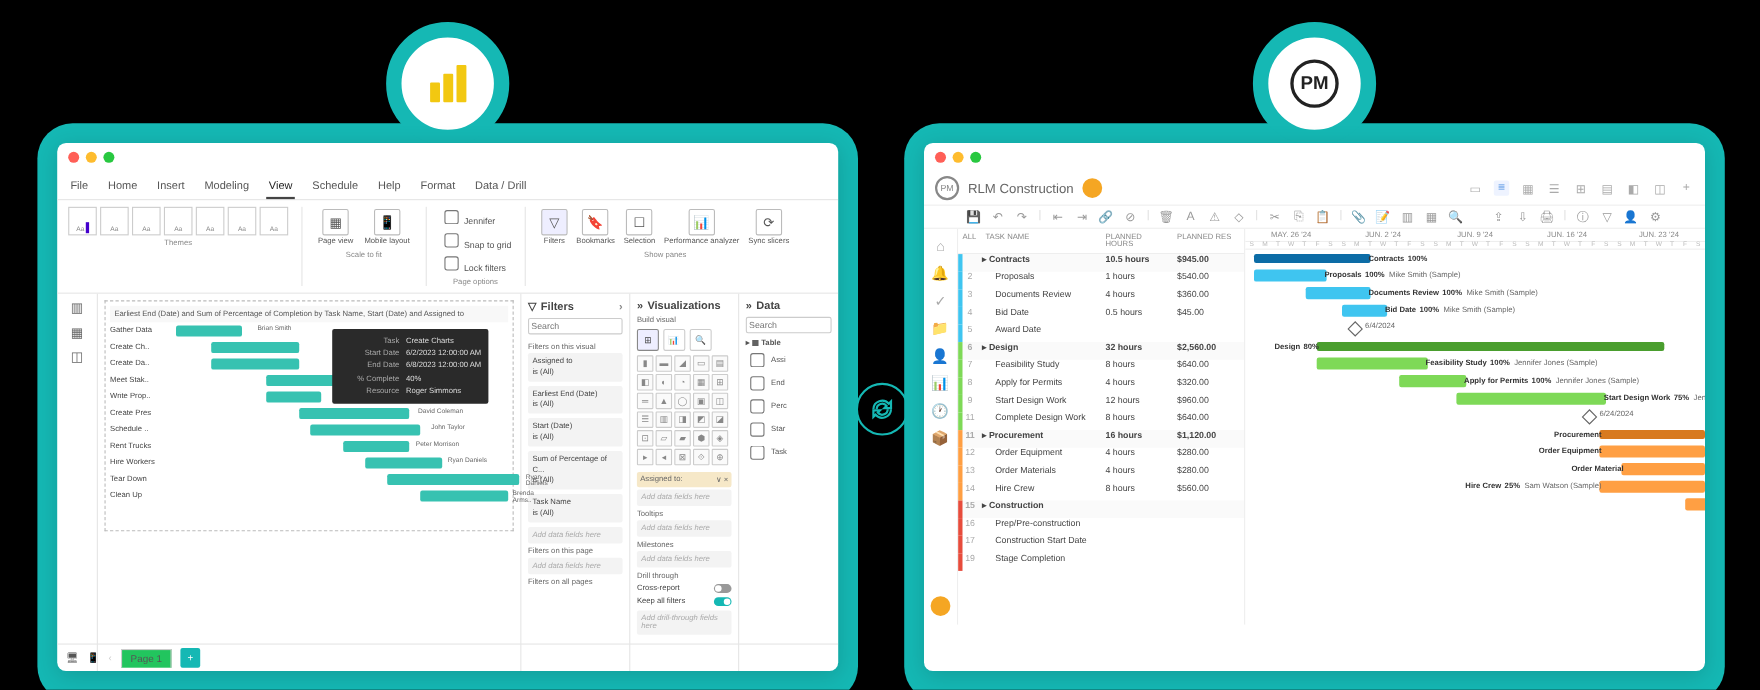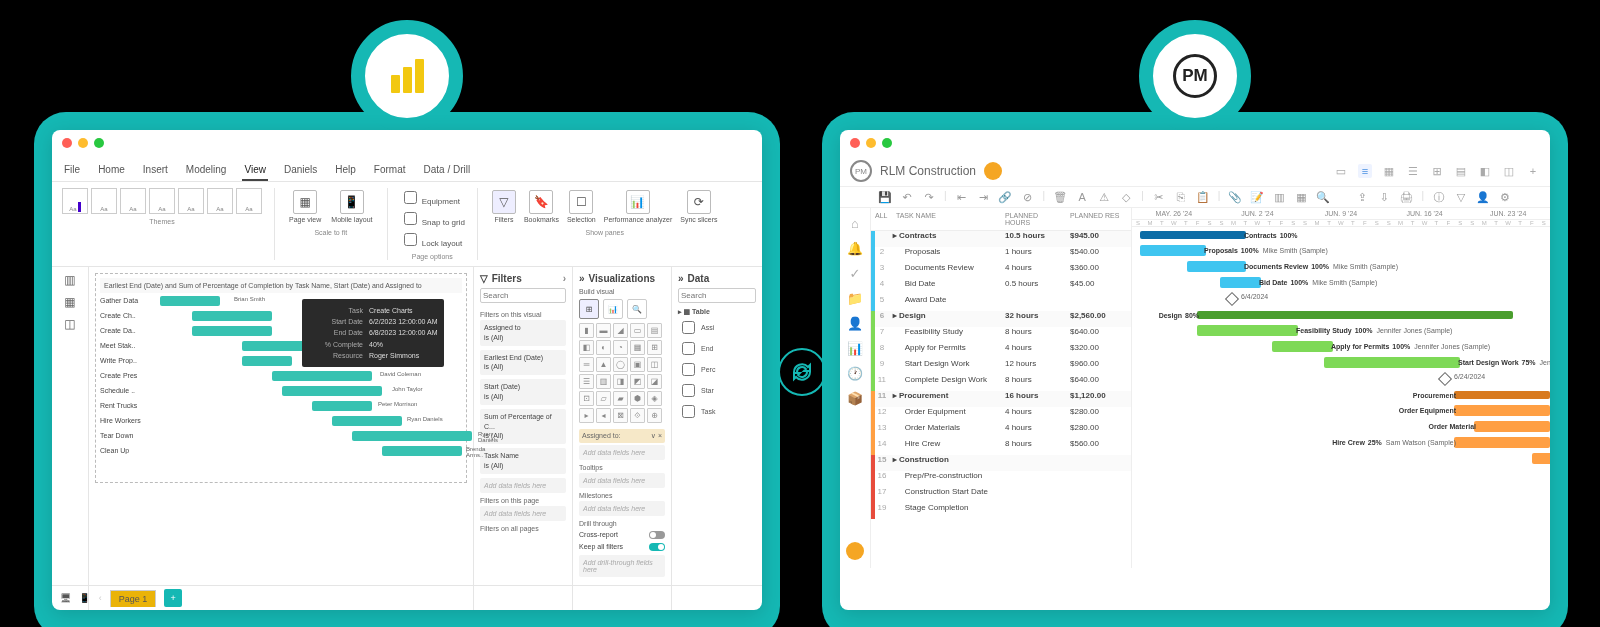--- a/index.html
+++ b/index.html
@@ -46,21 +46,21 @@
 .pane{border-left:1px solid #e5e5e5;padding:6px;font-size:8px;color:#444}
 .pane-title{display:flex;align-items:center;gap:4px;font-size:10px;font-weight:600;margin-bottom:4px}
 .filters-pane{width:86px}
 .viz-pane{width:86px}
 .data-pane{width:78px}
 .srch{width:100%;border:1px solid #ccc;border-radius:2px;padding:2px;font-size:8px;margin-bottom:4px;box-sizing:border-box}
 .sect{font-size:7px;color:#666;margin:4px 0 2px}
 .fbox{background:#f3f3f3;border-radius:2px;padding:3px 4px;margin-bottom:4px;font-size:7px;line-height:1.4}
 .well{background:#f3f3f3;color:#aaa;font-size:7px;padding:4px;border-radius:2px;margin-top:2px;font-style:italic}
 .pbi-footer{position:absolute;bottom:0;left:0;right:0;height:24px;border-top:1px solid #e5e5e5;display:flex;align-items:center;padding:0 8px;gap:8px;font-size:9px;color:#555}
-.page-tab{padding:3px 8px;background:#eab308;border:1px solid #ccc;border-bottom:none}
+.page-tab{padding:3px 8px;background:#22c55e;border:1px solid #ccc;border-bottom:none}
 .plus-tab{width:18px;height:18px;background:#15b8b4;color:#fff;display:flex;align-items:center;justify-content:center;border-radius:2px}
 .viz-grid{display:flex;flex-wrap:wrap;gap:2px;margin-bottom:6px}
 .viz-cell{width:13px;height:13px;border:1px solid #ccc;border-radius:1px;background:#fafafa;font-size:8px;display:flex;align-items:center;justify-content:center;color:#888}
 .toggle{width:16px;height:8px;background:#999;border-radius:4px;display:inline-block;position:relative}
 .toggle.on{background:#15b8b4}
 .toggle::after{content:"";position:absolute;width:6px;height:6px;background:#fff;border-radius:50%;top:1px;left:1px}
 .toggle.on::after{left:9px}
 .data-tree{font-size:7px;color:#555}
 .data-tree .it{display:flex;align-items:center;gap:3px;padding:1px 0}
 .pm-hdr{display:flex;align-items:center;gap:8px;padding:4px 10px;border-bottom:1px solid #eee}
@@ -127,21 +127,21 @@
           <div class="dot r"></div>
           <div class="dot y"></div>
           <div class="dot g"></div>
         </div>
    <div class="pbi-tabs" id="pbi-tabs">
           <span>File</span>
           <span>Home</span>
           <span>Insert</span>
           <span>Modeling</span>
           <span class="active">View</span>
-          <span>Daniels</span>
+          <span>Schedule</span>
           <span>Help</span>
           <span>Format</span>
           <span>Data / Drill</span>
         </div>
    <div class="pbi-ribbon">
     <div class="ribbon-group">
      <div class="theme-row">
       <div class="theme-box">
                 <span style="font-size:6px;color:#888">Aa</span>
                 <div class="tb" style="background:#40c">
@@ -179,23 +179,23 @@
       <div class="big-btn">
                 <div class="bb-icon">📱</div>
                 <div style="font-size:7px">Mobile layout</div>
               </div>
      </div>
      <div class="grp-label">Scale to fit</div>
     </div>
     <div style="width:1px;background:#e5e5e5"></div>
     <div class="ribbon-group">
      <div class="check-col">
-      <label><input type="checkbox" style=""> <span>Equipment</span></label>
+      <label><input type="checkbox" style=""> <span>Jennifer</span></label>
       <label><input type="checkbox" style=""> <span>Snap to grid</span></label>
-      <label><input type="checkbox" style=""> <span>Lock layout</span></label>
+      <label><input type="checkbox" style=""> <span>Lock filters</span></label>
      </div>
      <div class="grp-label">Page options</div>
     </div>
     <div style="width:1px;background:#e5e5e5"></div>
     <div class="ribbon-group">
      <div style="display:flex;gap:4px">
       <div class="big-btn">
                 <div class="bb-icon" style="background:#eef">▽</div>
                 <div style="font-size:7px">Filters</div>
               </div>

